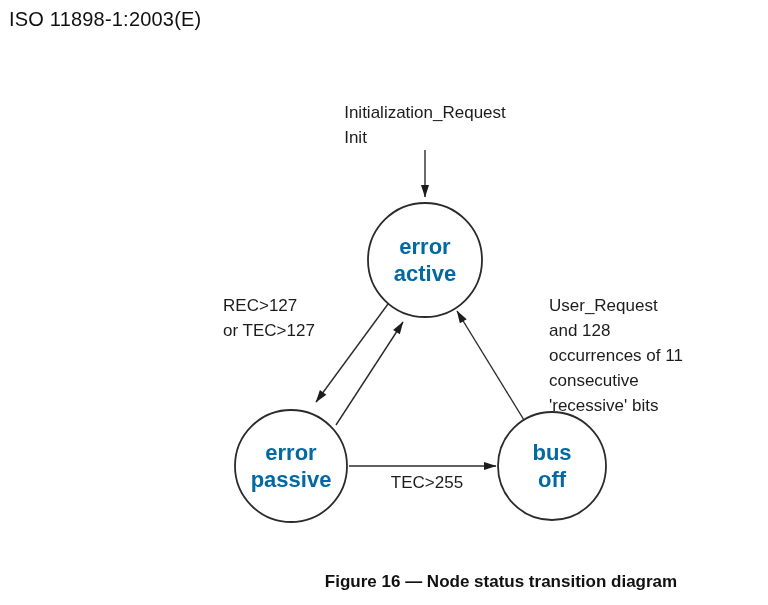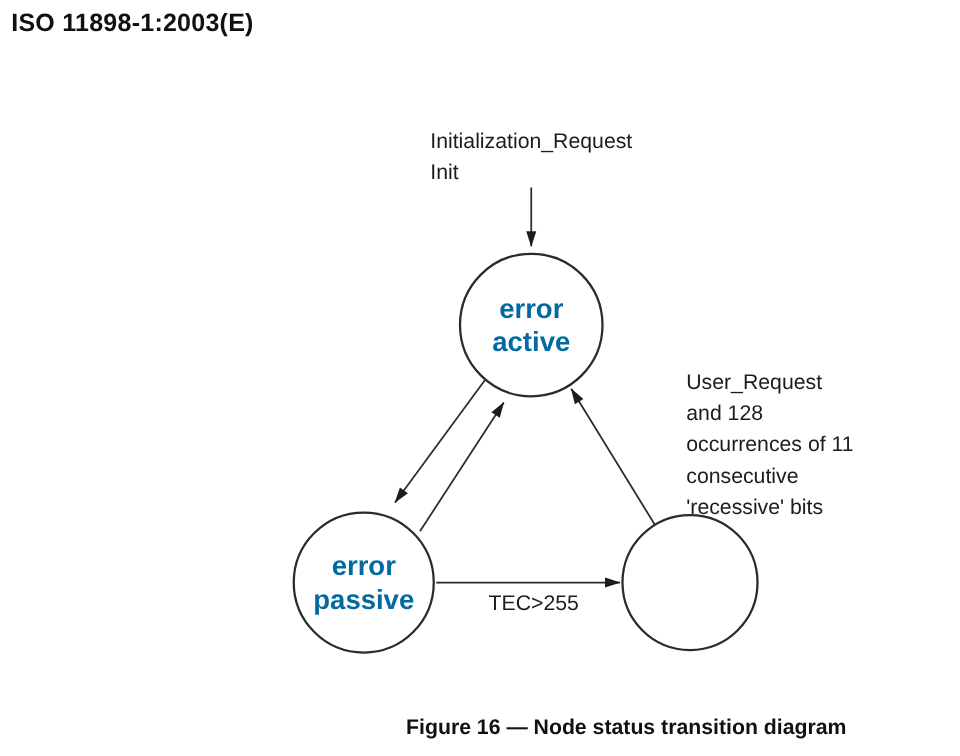--- a/index.html
+++ b/index.html
@@ -14,21 +14,21 @@
     background: #ffffff;
     font-family: "Liberation Sans", sans-serif;
     color: #1c1c1c;
     overflow: hidden;
   }
   .doc-header {
     position: absolute;
     left: 9px;
     top: 8px;
     font-size: 20px;
-    font-weight: bold;
+    font-weight: normal;
     letter-spacing: 0.2px;
     color: #111;
     white-space: nowrap;
     text-align: right;
   }
   .diagram-svg {
     position: absolute;
     left: 0;
     top: 0;
   }
@@ -91,24 +91,28 @@
     <circle cx="291" cy="466" r="56" fill="#ffffff" stroke="#2b2b2b" stroke-width="1.8"></circle>
     <circle cx="552" cy="466" r="54" fill="#ffffff" stroke="#2b2b2b" stroke-width="1.8"></circle>
   </svg>
 
   <div class="state-label" style="left:425px; top:260px;">error
 active</div>
 
   <div class="state-label" style="left:291px; top:466px;">error
 passive</div>
 
+  <div class="state-label" style="left:552px; top:466px;">bus
+off</div>
 
   <div class="edge-label" style="left:425px; top:100px;">Initialization_Request
 Init</div>
 
+  <div class="edge-label" style="left:269px; top:293px;">REC&gt;127
+or TEC&gt;127</div>
 
 
   <div class="edge-label" style="left:427px; top:470px;">TEC&gt;255</div>
 
   <div class="edge-label" style="left:622px; top:293px;">User_Request
 and 128 occurrences of 11
 consecutive 'recessive' bits</div>
 
   <div class="figure-caption">Figure 16 — Node status transition diagram</div>
 

